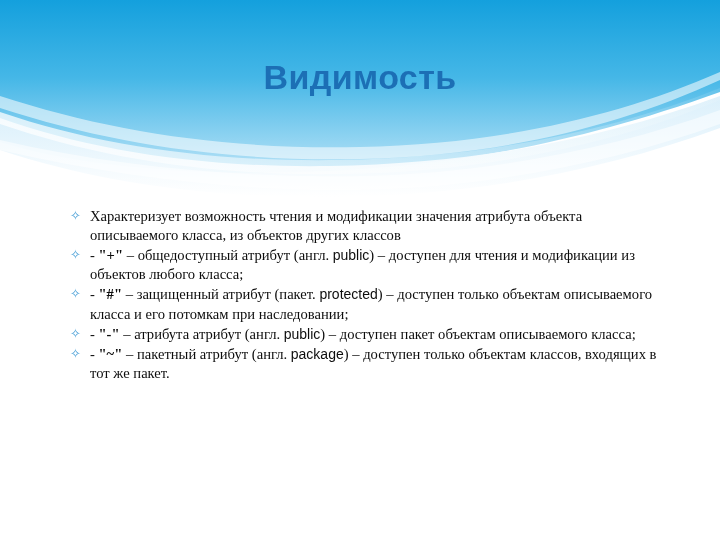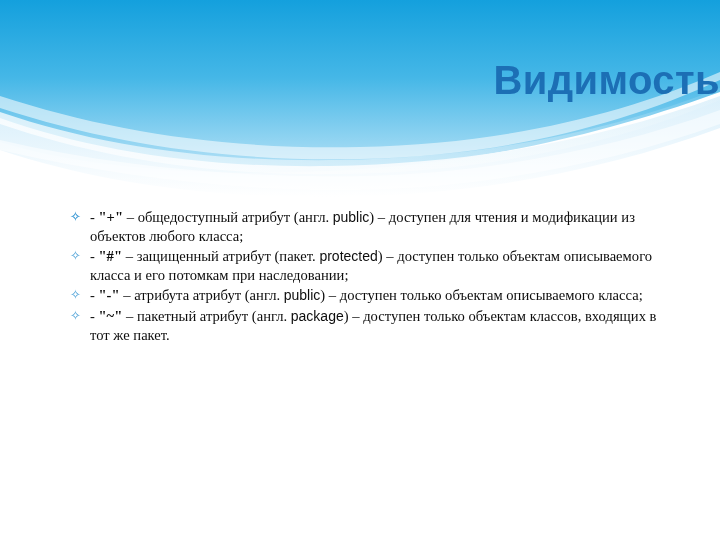--- a/index.html
+++ b/index.html
@@ -29,23 +29,23 @@
     overflow: hidden;
   }
   .banner svg {
     display: block;
   }
   .title {
     position: absolute;
     left: 0;
     top: 58px;
     width: 720px;
-    text-align: right;
+    text-align: center;
     font-family: "Liberation Sans", sans-serif;
-    font-size: 40px;
+    font-size: 34px;
     font-weight: bold;
     color: #1c6fb5;
     letter-spacing: 0.4px;
   }
   .body {
     position: absolute;
     left: 68px;
     top: 207px;
     width: 596px;
   }
@@ -110,32 +110,33 @@
       <path d="M360,176 C480,174 610,150 720,110 L720,124 C610,164 480,188 360,190 C250,192 120,178 0,150 L0,140 C120,168 250,178 360,176 Z" fill="#ffffff" opacity="0.5"></path>
     </svg>
   </div>
 
   <div class="title">Видимость</div>
 
   <div class="body">
     <ul class="bullets">
       <li>
         <span class="marker">✧</span>
+        <span class="txt"><span>Характеризует  возможность чтения и модификации значения атрибута объекта описываемого класса, из объектов других классов</span></span>
       </li>
       <li>
         <span class="marker">✧</span>
         <span class="txt"><span>- </span><b>"+"</b><span> – общедоступный атрибут (англ. </span><span class="eng">public</span><span>) – доступен для чтения и модификации из объектов любого класса;</span></span>
       </li>
       <li>
         <span class="marker">✧</span>
         <span class="txt"><span>- </span><b>"#"</b><span> – защищенный атрибут (пакет. </span><span class="eng">protected</span><span>) – доступен только объектам описываемого класса и его потомкам при наследовании;</span></span>
       </li>
       <li>
         <span class="marker">✧</span>
-        <span class="txt"><span>- </span><b>"-"</b><span> – атрибута атрибут (англ. </span><span class="eng">public</span><span>) – доступен только объектам описываемого класса;</span></span>
+        <span class="txt"><span>- </span><b>"-"</b><span> – атрибута атрибут (англ. </span><span class="eng">public</span><span>) – доступен пакет объектам описываемого класса;</span></span>
       </li>
       <li>
         <span class="marker">✧</span>
         <span class="txt"><span>- </span><b>"~"</b><span> – пакетный атрибут (англ. </span><span class="eng">package</span><span>) – доступен только объектам классов, входящих в тот же пакет.</span></span>
       </li>
     </ul>
   </div>
 
 </div>
 

